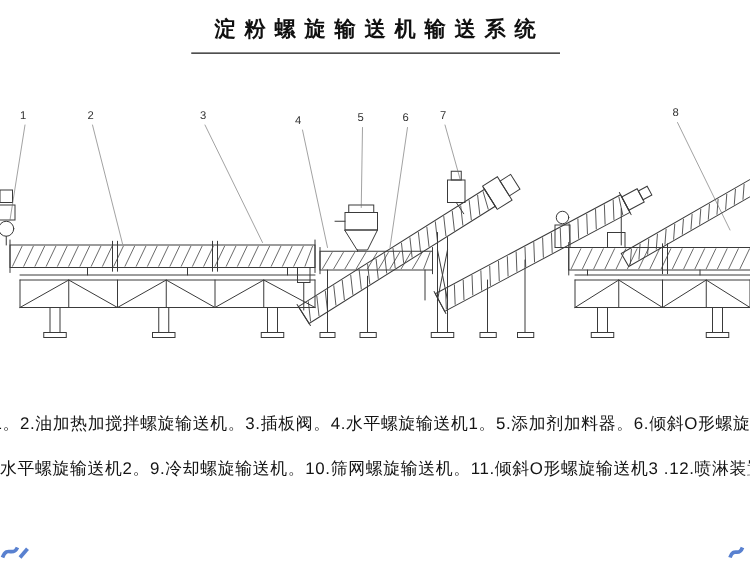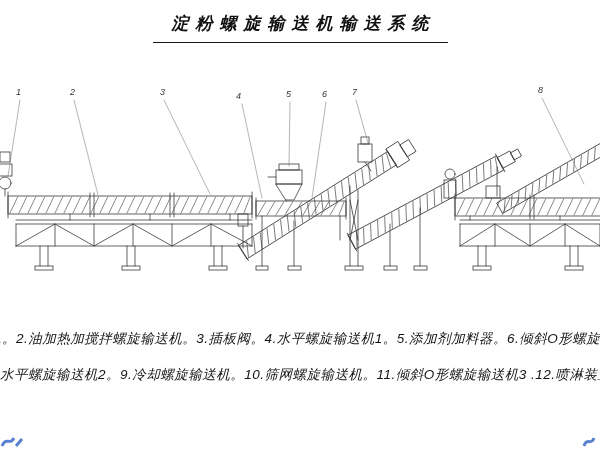--- a/index.html
+++ b/index.html
@@ -1,20 +1,20 @@
 <!DOCTYPE html>
 <html><head>
 <meta charset="utf-8">
 <style>
   html,body{margin:0;padding:0;}
   body{
     width:600px;height:450px;background:#ffffff;overflow:hidden;position:relative;
     font-family:"Liberation Sans","DejaVu Sans",sans-serif;color:#111;
   }
-  .stage{position:absolute;inset:0;font-style:italic;}
+  .stage{position:absolute;inset:0;}
   .title-wrap{position:absolute;top:12px;left:0;width:600px;text-align:center;}
   .title-text{
     display:inline-block;font-size:17px;font-weight:bold;letter-spacing:7px;
     color:#101010;border-bottom:1.5px solid #161616;padding:0 12px 7px 19px;
   }
   svg.art{position:absolute;top:0;left:0;}
   .callout{
     position:absolute;font-size:9px;color:#333;line-height:1;
   }
   .caption-line{

